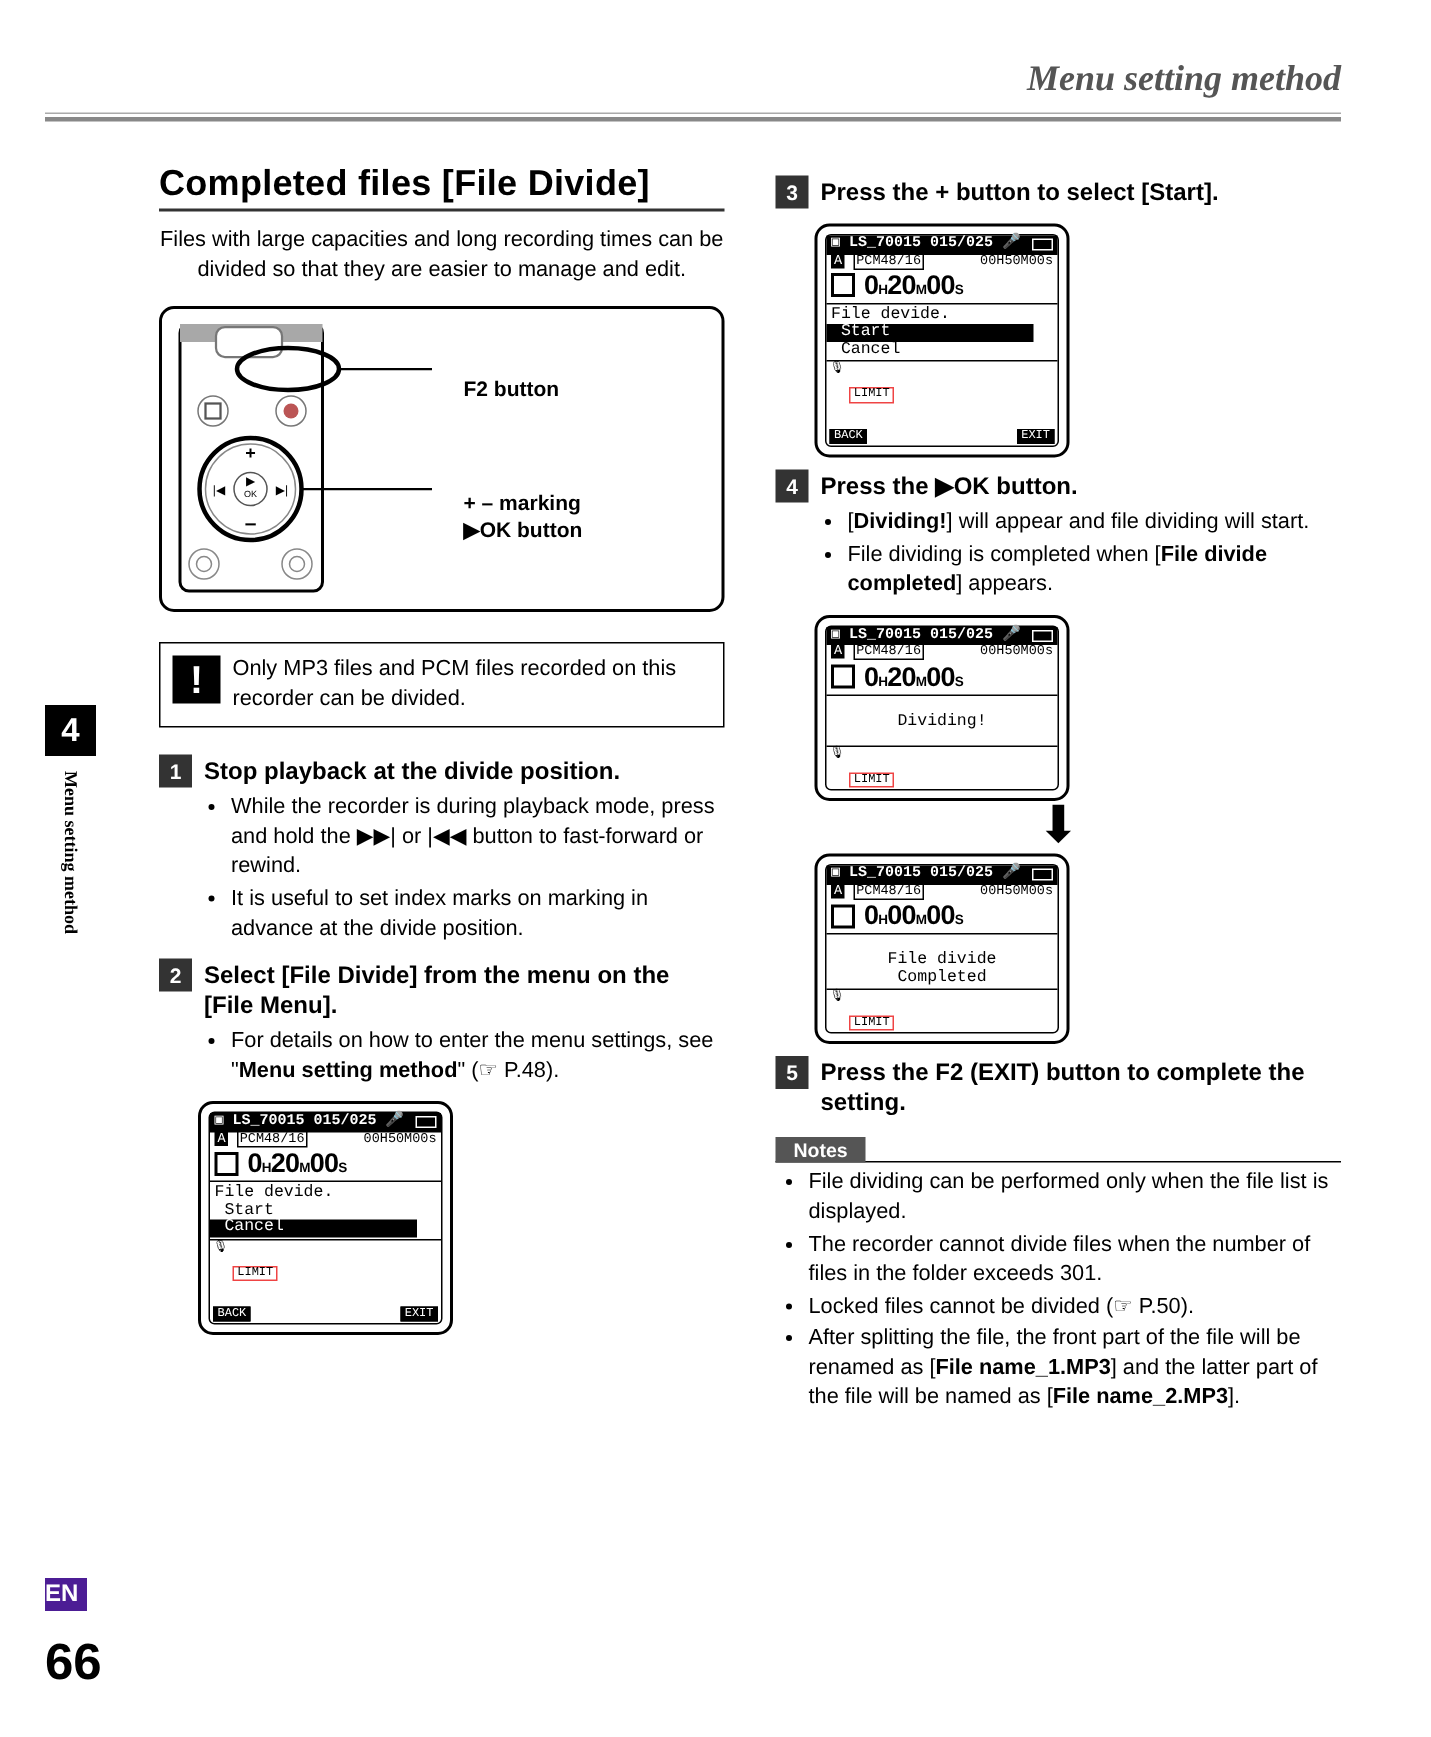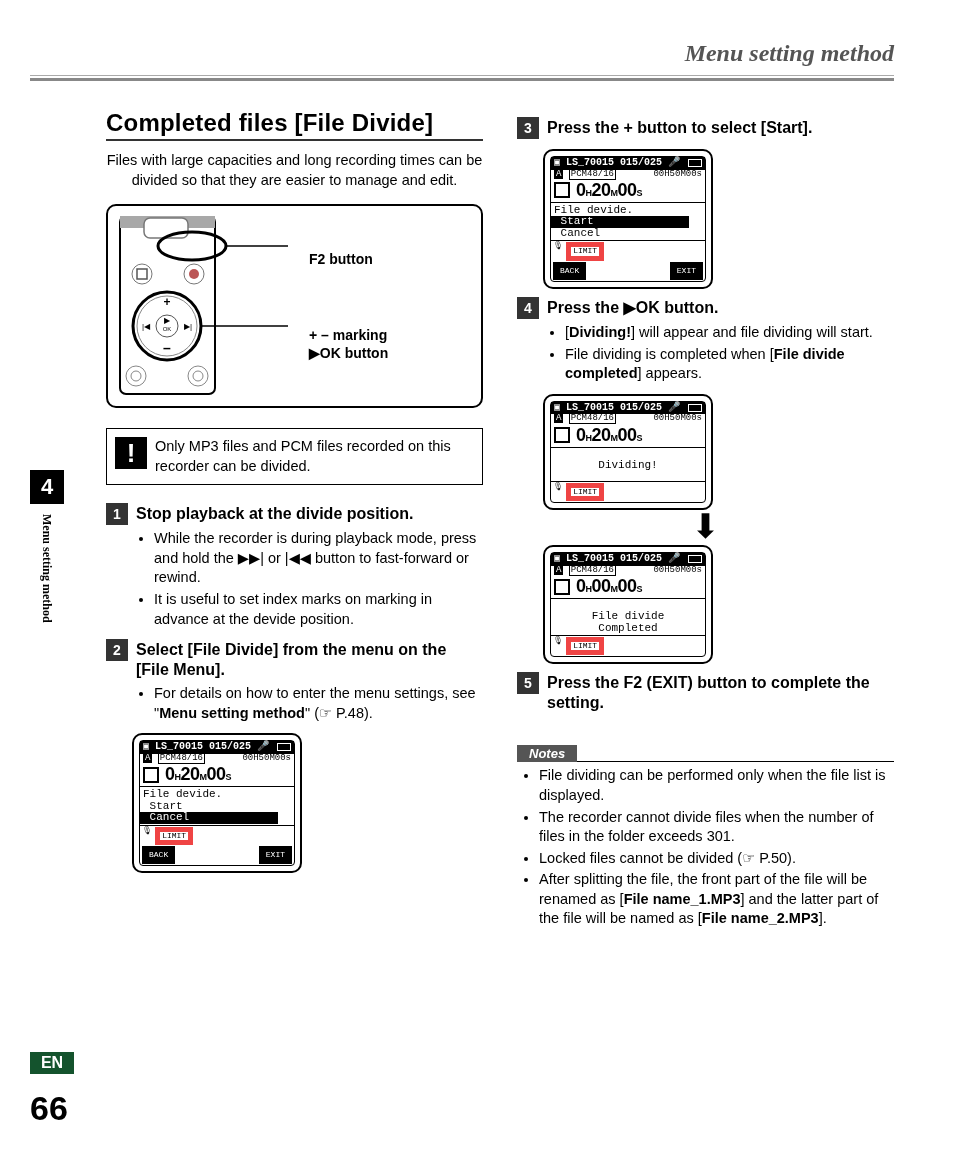--- a/index.html
+++ b/index.html
@@ -204,34 +204,33 @@
     background: #000; color: #fff; padding: 0 3px; display: inline-block; margin-left: -3px;
   }
   .lcd-mid.center { text-align: center; padding-top: 12px; }
   .lcd-bot {
     border-top: 1px solid #000;
     display: flex;
     padding: 1px 2px;
     gap: 3px;
     font-size: 8px;
   }
-  .lcd-bot .chip { border: 5px solid #ef4444; padding: 0 2px; }
+  .lcd-bot .chip { border: 1px solid #ef4444; padding: 0 2px; margin-top: 16px; }
   .lcd-bot .fill { background:#000; color:#fff; border-color:#000; }
   .lcd-bot .gap { flex: 1; }
 
   
   .notes-head {
     background: #555;
     color: #fff;
     font-weight: bold;
     padding: 1px 12px;
-    margin-top: 28px;
+    margin-top: 8px;
     display: inline-block;
     font-size: 13px;
-    font-style: italic;
   }
   .notes-hr { border-top: 1px solid #000; margin-top: -1px; }
 
   
   .side-tab {
     position: absolute;
     left: 30px;
     top: 470px;
     width: 34px;
   }
@@ -250,26 +249,25 @@
     font-weight: bold;
     font-size: 12px;
     margin-top: 10px;
     padding-left: 9px;
     font-family: Georgia, serif;
   }
   .side-en {
     position: absolute;
     left: 30px;
     bottom: 84px;
-    width: 44px;
-    background: #14532d;
+    width: 28px;
+    background: #4c1d95;
     color: #fff;
     font-weight: bold;
     font-size: 16px;
-    text-align: center;
     padding: 2px 0;
   }
   .page-num {
     position: absolute;
     left: 30px;
     bottom: 30px;
     font-family: Impact, "Arial Black", sans-serif;
     font-size: 34px;
     font-weight: 900;
   }
@@ -342,21 +340,21 @@
           </div>
         <div class="note-text">Only MP3 files and PCM files recorded on this recorder can be divided.</div>
       </div>
 
       <div class="step">
         <span class="step-num">1</span>
         <span class="step-title">Stop playback at the divide position.</span>
       </div>
       <ul class="bulls">
         <li>While the recorder is during playback mode, press and hold the ▶▶| or |◀◀ button to fast-forward or rewind.</li>
-        <li>It is useful to set index marks on marking in advance at the devide position.</li>
+        <li>It is useful to set index marks on marking in advance at the divide position.</li>
       </ul>
 
       <div class="step">
         <span class="step-num">2</span>
         <span class="step-title">
           <span>Select [</span><b>File Divide</b><span>] from the menu on the [</span><b>File Menu</b><span>].</span>
         </span>
       </div>
       <ul class="bulls">
         <li>

